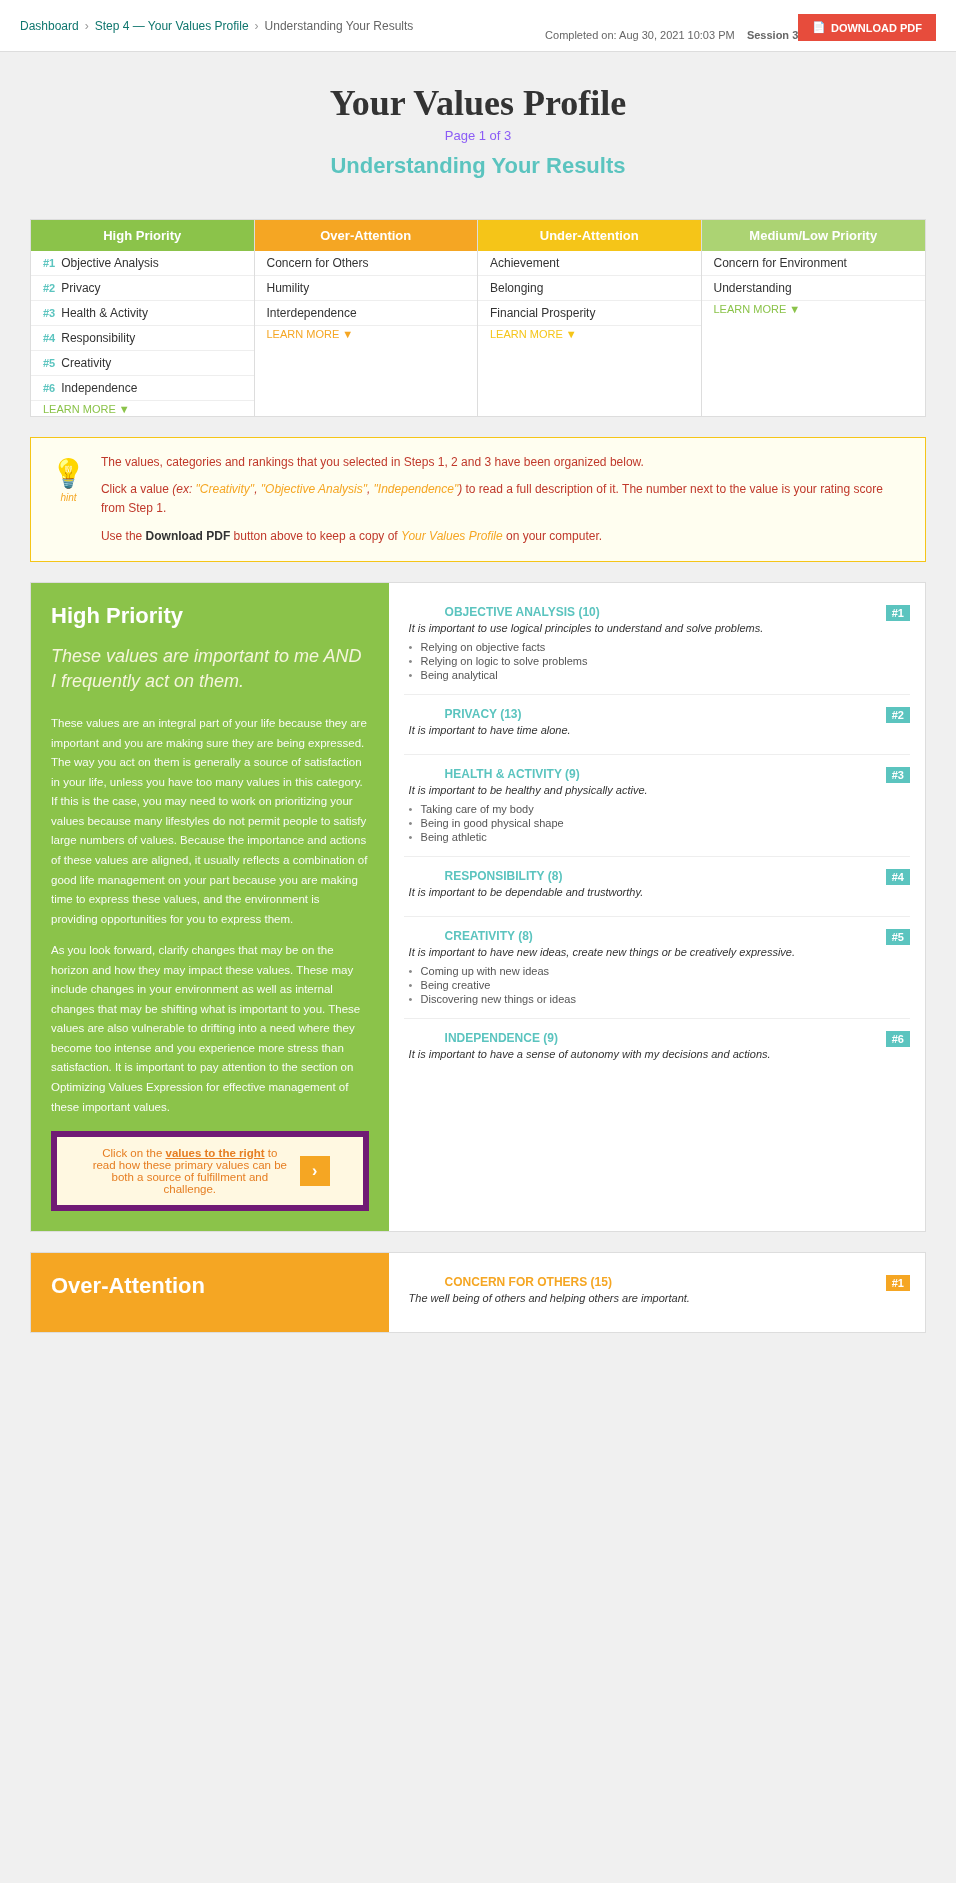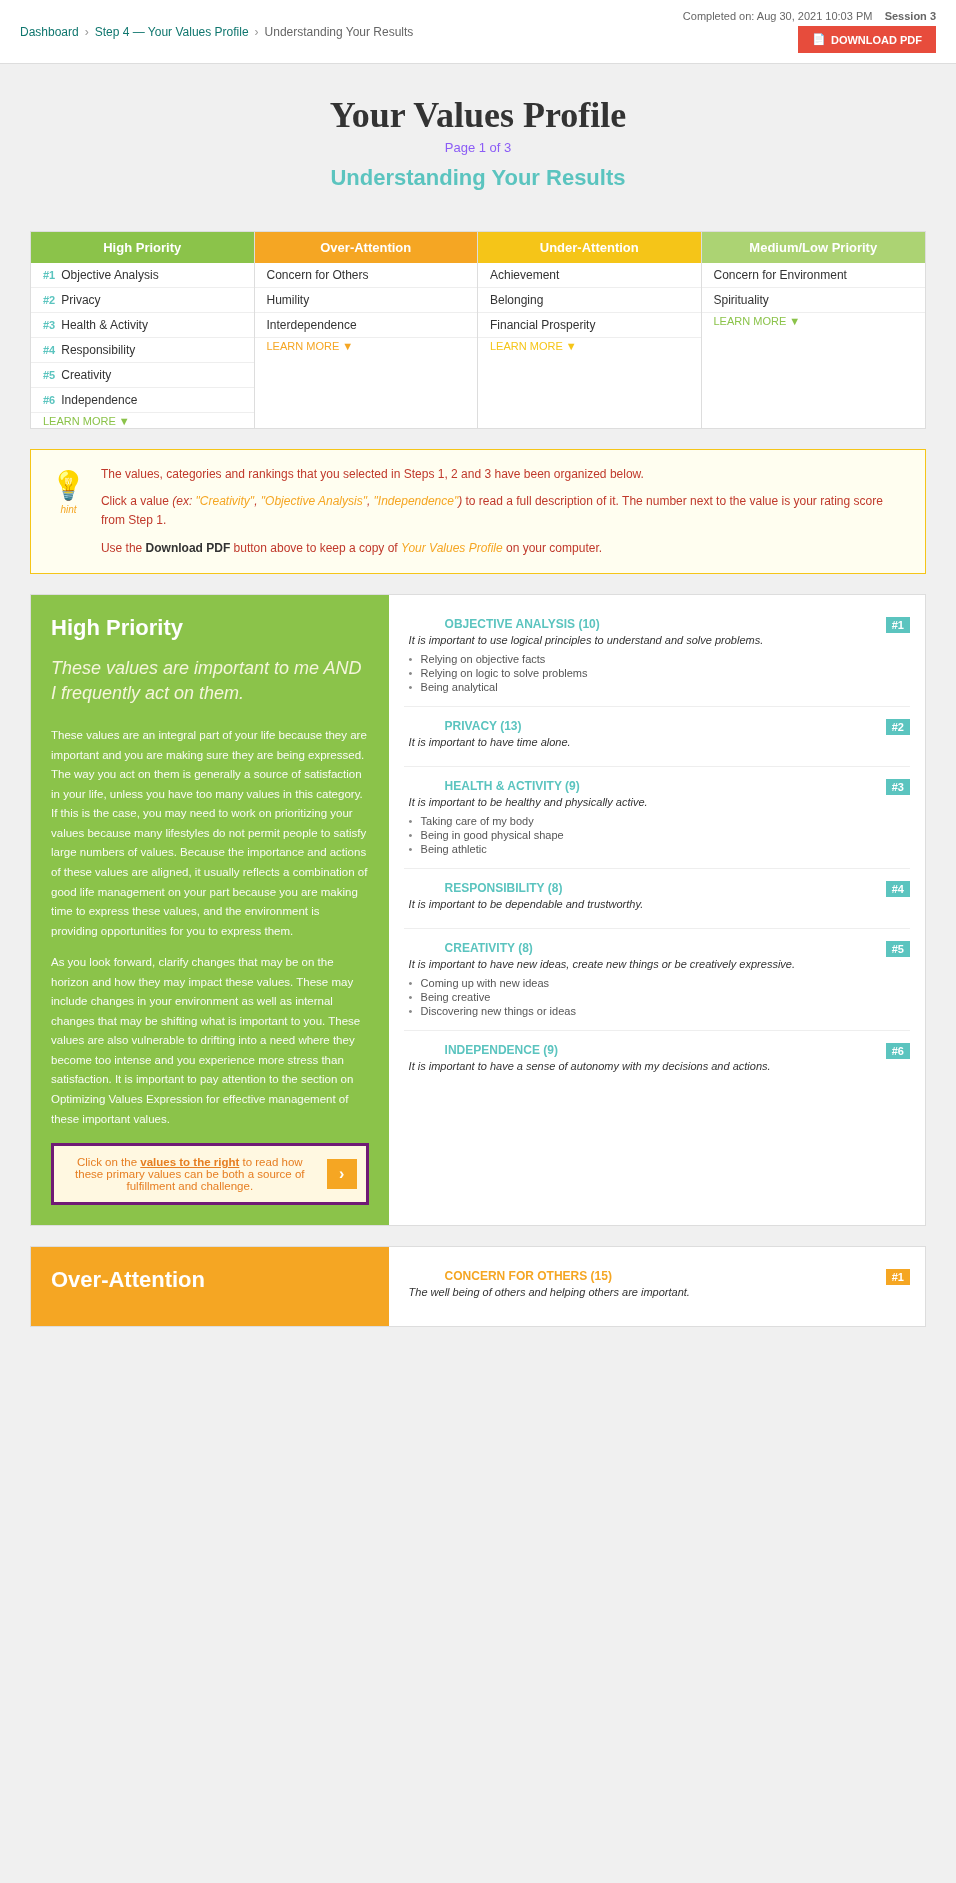--- a/index.html
+++ b/index.html
@@ -117,22 +117,22 @@
       padding: 20px;
       color: #fff;
       position: relative;
     }
     .hp-left h2 { font-size: 22px; font-weight: bold; margin-bottom: 15px; }
     .hp-tagline { font-size: 18px; color: #f5f5dc; font-style: italic; margin-bottom: 20px; line-height: 1.4; }
     .hp-description { font-size: 11.5px; line-height: 1.7; color: rgba(255,255,255,0.95); }
     .hp-description p { margin-bottom: 12px; }
     .hp-cta-box {
       background: #fff8e1;
-      border: 3px solid #701a75;
-      padding: 10px 9px;
+      border: 6px solid #701a75;
+      padding: 10px 33px;
       margin-top: 14px;
       font-size: 11.5px;
       color: #c0392b;
       text-align: center;
       display: flex;
       align-items: center;
       gap: 10px;
     }
     .hp-cta-box span { color: #e67e22; }
     .hp-cta-box .arrow-btn {
@@ -201,21 +201,21 @@
 <div class="section-wrapper">
 
   <div class="top-nav">
     <div class="breadcrumb">
       <a>Dashboard</a>
       <span>›</span>
       <a>Step 4 — Your Values Profile</a>
       <span>›</span>
       <span class="current">Understanding Your Results</span>
     </div>
-    <div style="display:flex; flex-direction:column; align-items:flex-end;">
+    <div style="display:flex; align-items:flex-end;">
       <div class="session-info">
         <span>Completed on: Aug 30, 2021  10:03 PM</span>
         &nbsp;&nbsp;
         <strong>Session 3</strong>
       </div>
       <button class="download-btn">
         <span>📄</span>
         <span>DOWNLOAD PDF</span>
       </button>
     </div>
@@ -285,21 +285,21 @@
         </div>
       <a class="learn-more" style="color:#f5c518;">LEARN MORE ▼</a>
     </div>
 
     <div class="summary-col">
       <div class="summary-col-header medium-low-header">Medium/Low Priority</div>
       <div class="summary-item">
           <span>Concern for Environment</span>
         </div>
       <div class="summary-item">
-          <span>Spirituality</span>
+          <span>Understanding</span>
         </div>
       <a class="learn-more learn-more-green">LEARN MORE ▼</a>
     </div>
   </div>
 
   <div class="hint-box">
     <div style="display:flex; flex-direction:column; align-items:center; gap:2px;">
       <span class="hint-icon">💡</span>
       <span style="font-size:10px; color:#f5a623; font-style:italic;">hint</span>
     </div>

